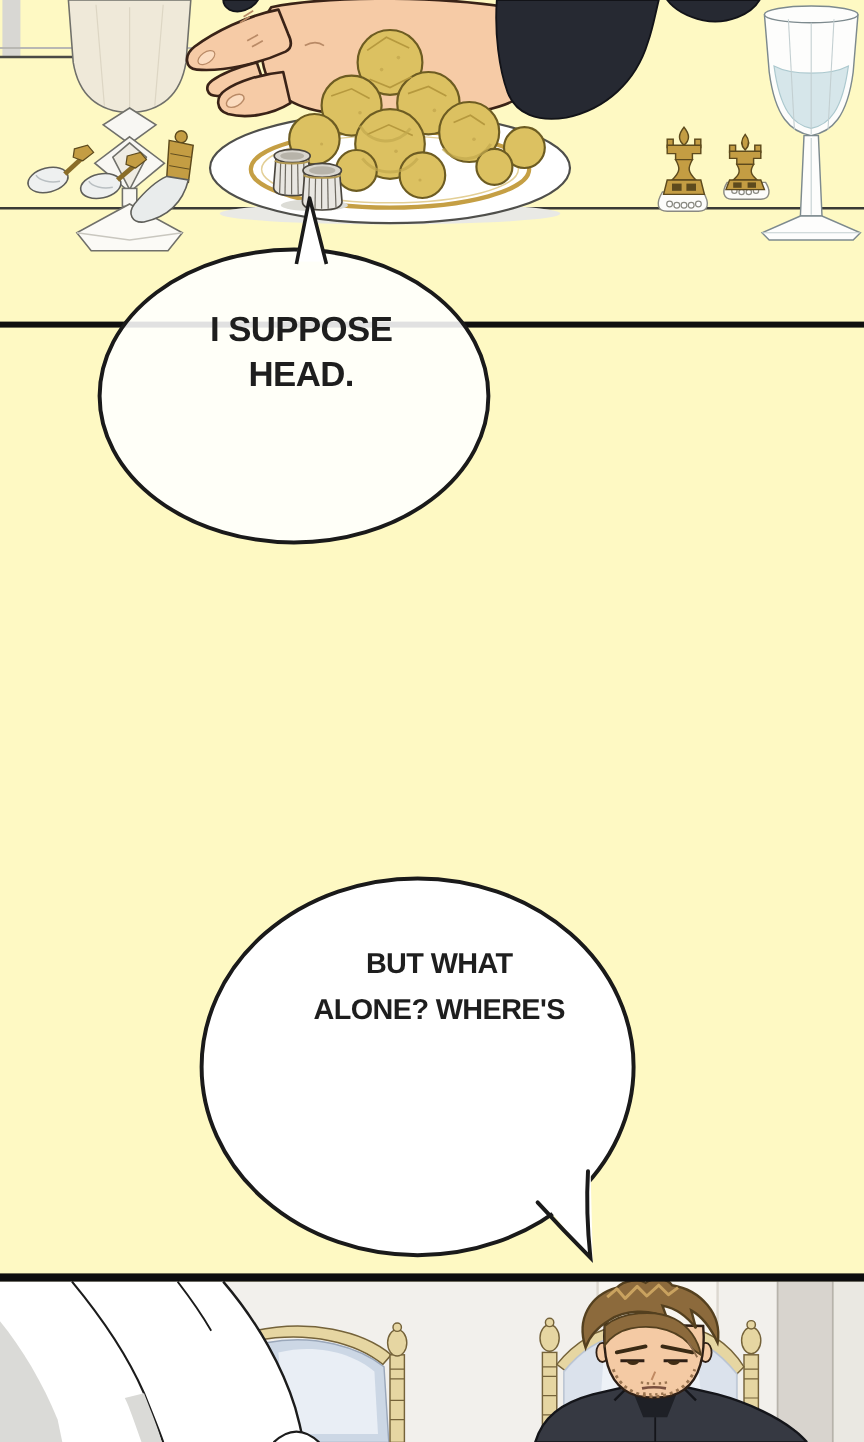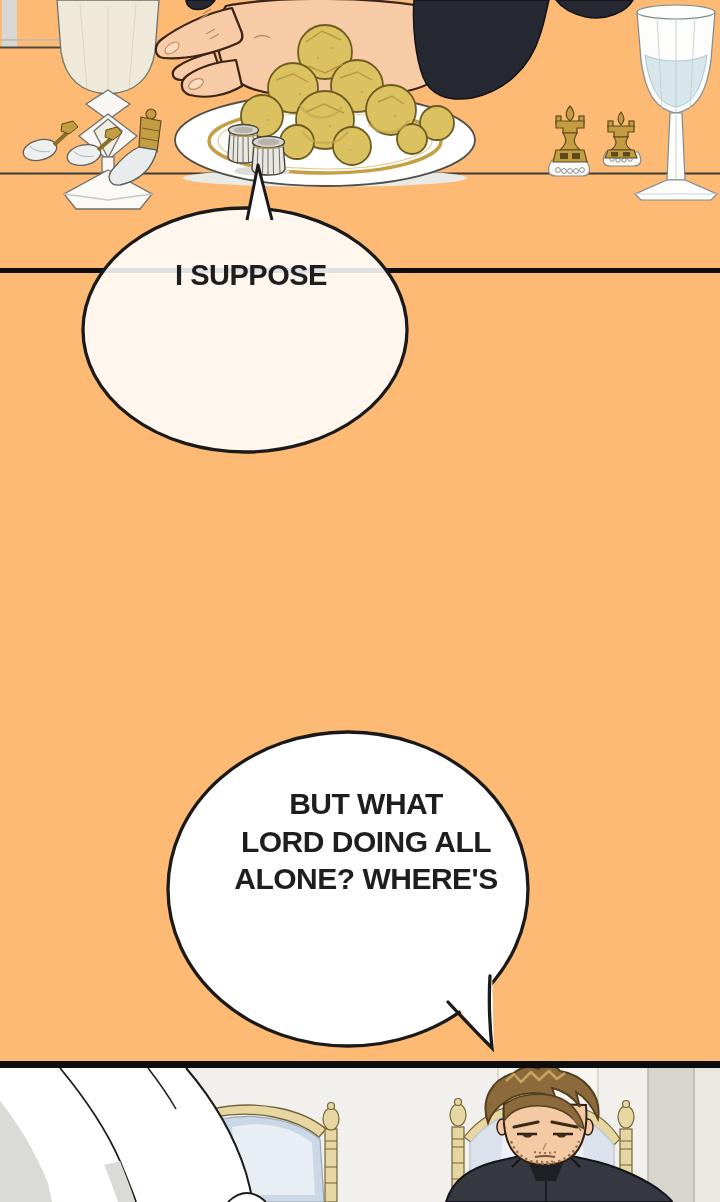--- a/index.html
+++ b/index.html
@@ -1,28 +1,28 @@
 <!DOCTYPE html>
 <html><head>
 <meta charset="utf-8">
 <style>
   html,body{margin:0;padding:0;background:#ffffff;}
   .page{
-    position:relative;width:720px;height:1202px;background:#fdba74;overflow:hidden;
+    position:relative;width:720px;height:1202px;background:#fef9c3;overflow:hidden;
     font-family:"Liberation Sans",sans-serif;
   }
   .abs{position:absolute;}
   .divider{position:absolute;left:0;width:720px;height:5px;background:#0f0f0f;}
   .bubble-text{
     position:absolute;width:300px;text-align:center;
     font-weight:bold;color:#1e1e1e;letter-spacing:-0.5px;
   }
   .bubble-text div{white-space:nowrap;}
   #bubble1-text{left:101px;top:257px;font-size:29px;line-height:37.5px;}
-  #bubble2-text{left:216px;top:785px;font-size:30px;line-height:37.5px;}
+  #bubble2-text{left:216px;top:785px;font-size:24px;line-height:37.5px;}
   svg{display:block;}
 </style>
 </head>
 <body>
 
 <div class="page">
 
   <svg class="abs" style="left:0;top:0" width="720" height="268" viewBox="0 0 720 268">
 
     <g>
@@ -210,30 +210,30 @@
 
   <div class="divider" style="top:268px"></div>
 
   <svg class="abs" style="left:70px;top:130px" width="350" height="340" viewBox="0 0 350 340">
     <ellipse cx="175" cy="200" rx="162" ry="122" fill="rgba(255,255,255,0.88)" stroke="#1a1a1a" stroke-width="3.3"></ellipse>
     <path d="M176,88 L188,35 L202,88 Z" fill="#ffffff"></path>
     <path d="M177,90 L188,35 L202,90" fill="none" stroke="#1a1a1a" stroke-width="3" stroke-linejoin="round"></path>
   </svg>
   <div class="bubble-text" id="bubble1-text">
     <div>I SUPPOSE</div>
+    <div>HEAD.</div>
   </div>
 
   <svg class="abs" style="left:160px;top:726px" width="380" height="335" viewBox="0 0 380 335">
     <ellipse cx="188" cy="163" rx="180" ry="157" fill="#ffffff" stroke="#1a1a1a" stroke-width="3.3"></ellipse>
     <path d="M286,268 L334,326 L332,242 Z" fill="#ffffff"></path>
     <path d="M288,276 Q310,300 332,322 Q328,284 330,250" fill="none" stroke="#1a1a1a" stroke-width="3.3" stroke-linecap="round"></path>
   </svg>
   <div class="bubble-text" id="bubble2-text">
     <div>BUT WHAT</div>
-    <div>LORD DOING ALL</div>
     <div>ALONE? WHERE'S</div>
   </div>
 
   <svg class="abs" style="left:0;top:1061px" width="720" height="141" viewBox="0 0 720 141">
 
     <rect x="0" y="7" width="720" height="134" fill="#f2f0ec"></rect>
     <g>
       <rect x="498" y="7" width="100" height="134" fill="#f7f5f0"></rect>
       <line x1="498" y1="7" x2="498" y2="141" stroke="#dcd8d0" stroke-width="2"></line>
       <line x1="598" y1="7" x2="598" y2="141" stroke="#dcd8d0" stroke-width="2"></line>

